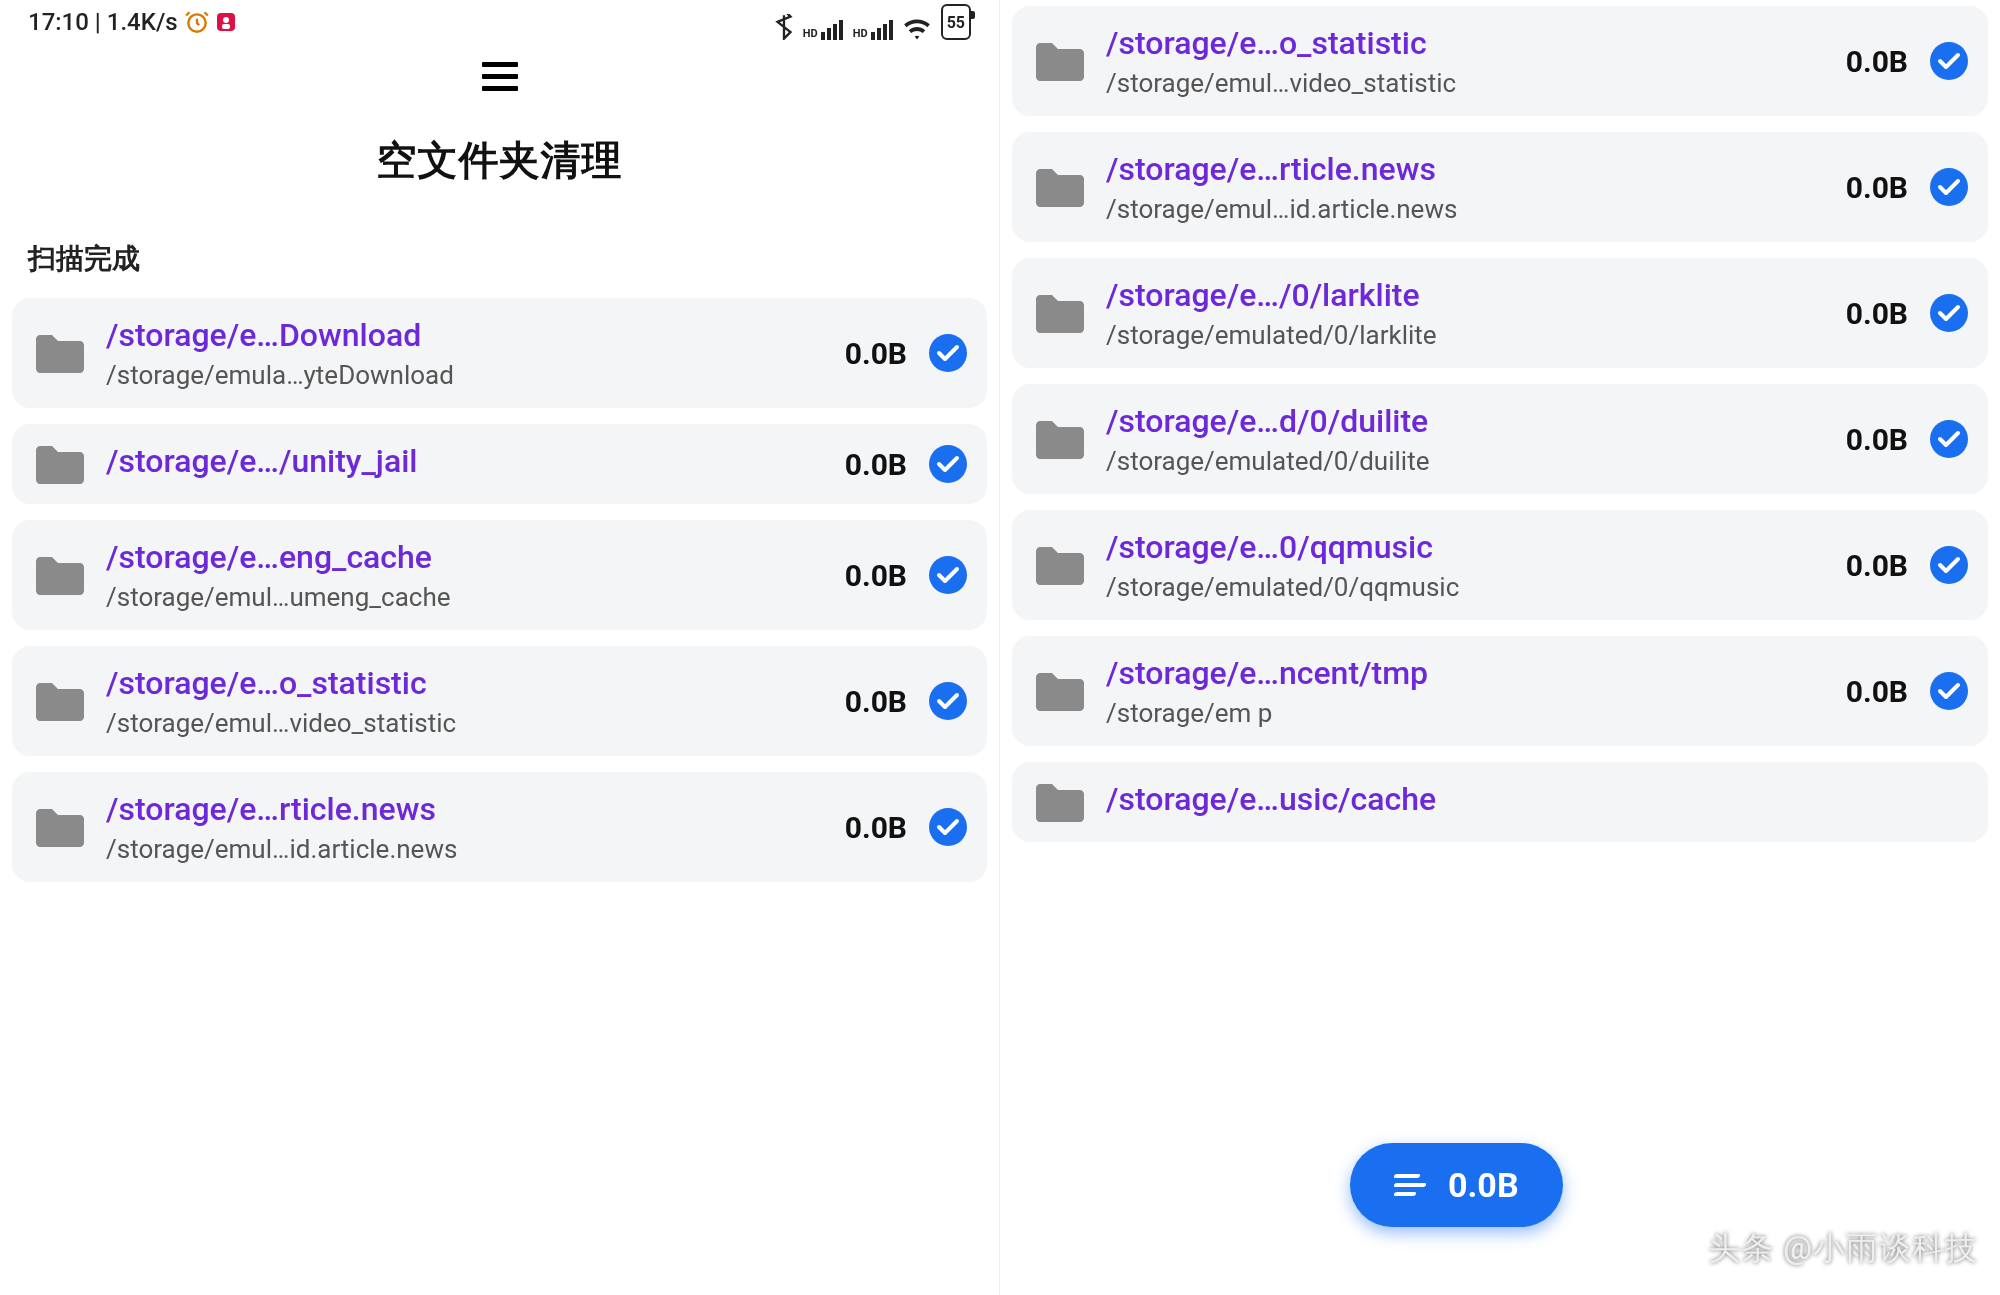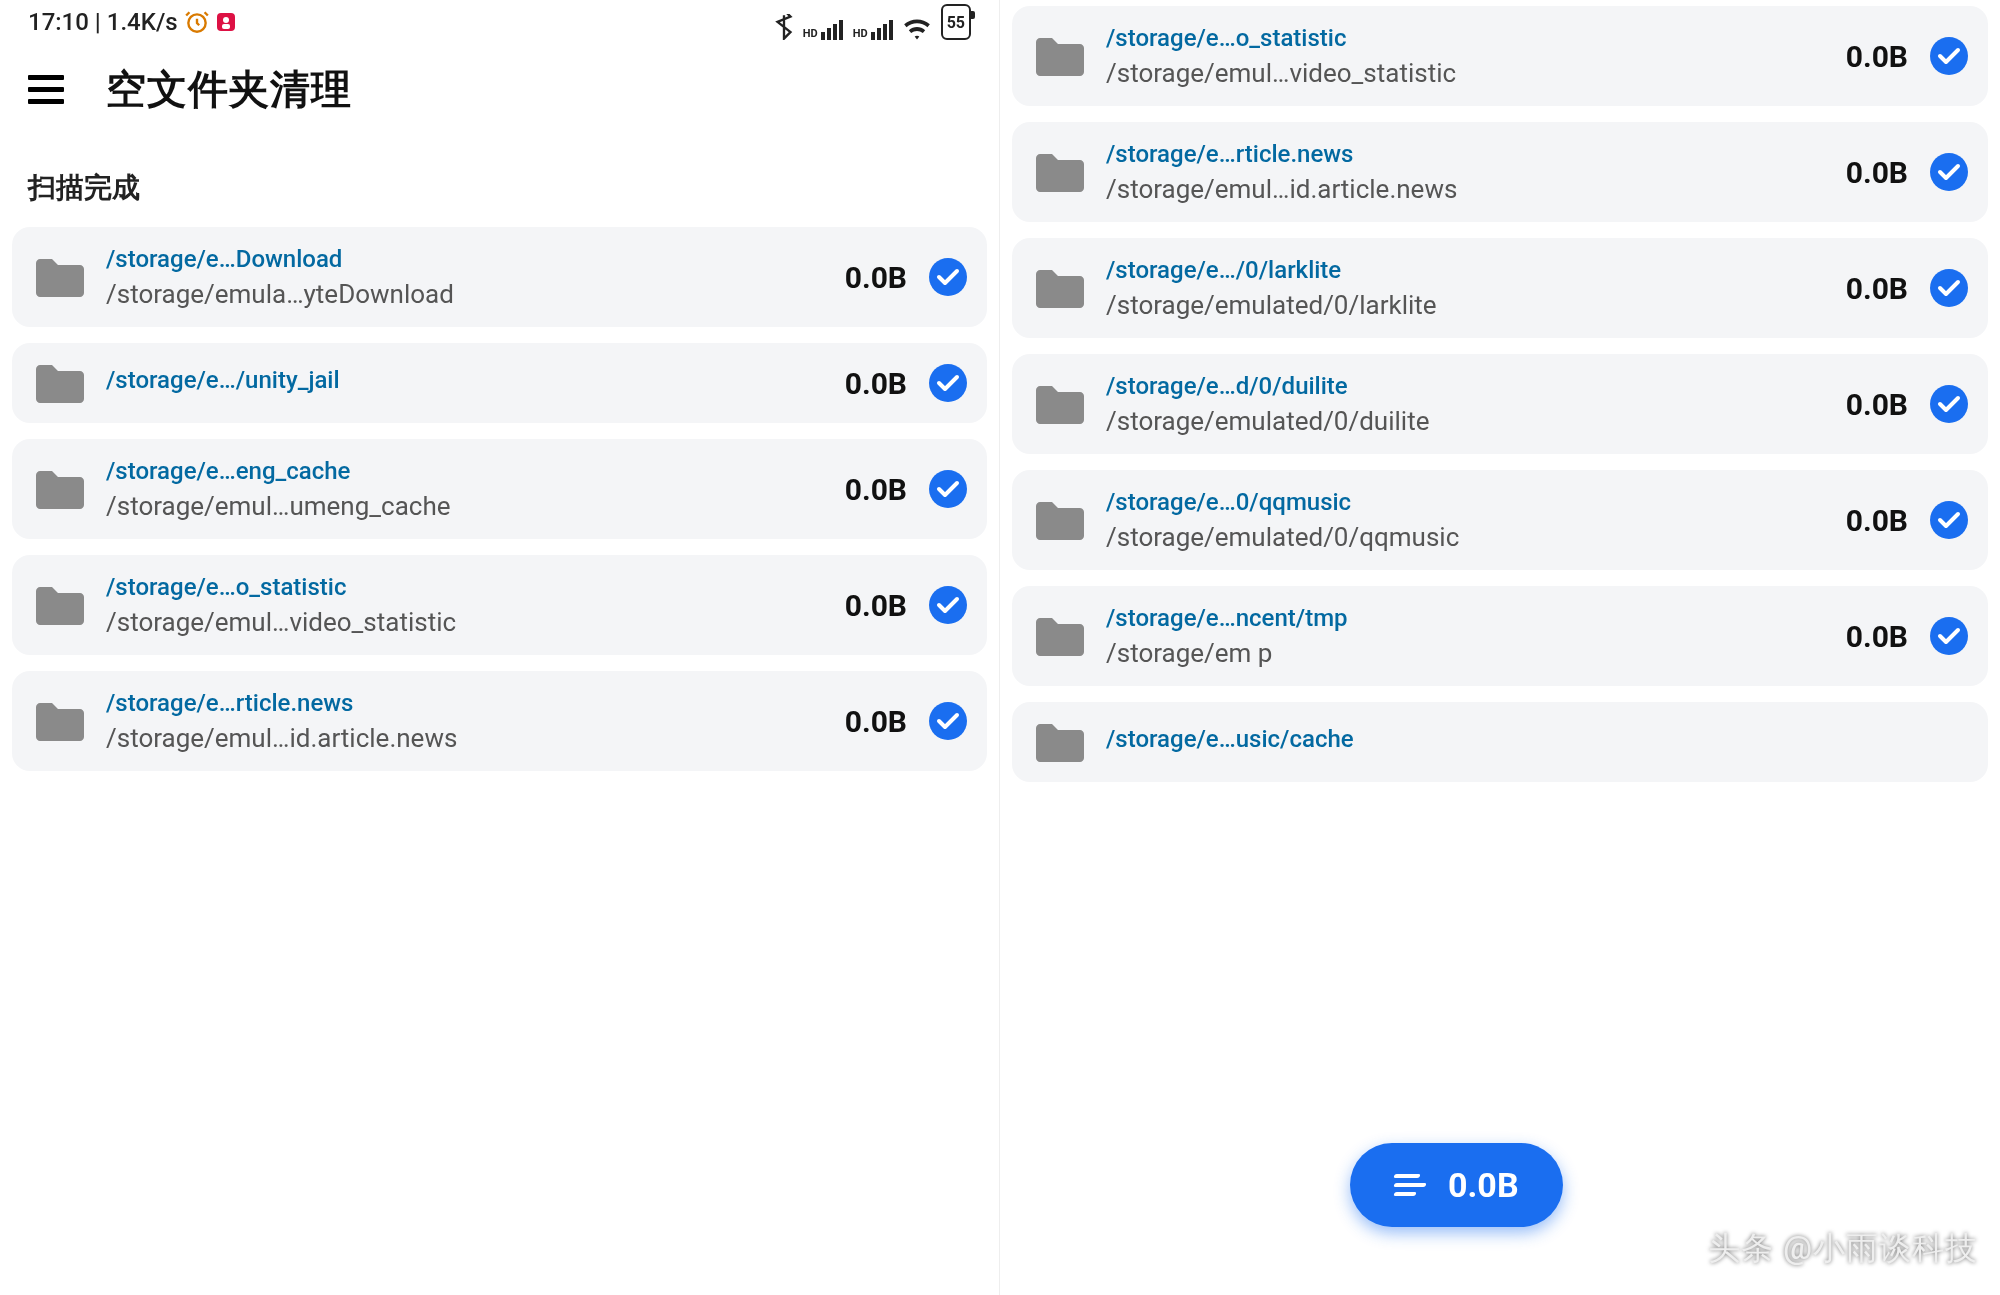--- a/index.html
+++ b/index.html
@@ -41,20 +41,21 @@
       font-weight: 500;
     }
     .status-left { display: flex; align-items: center; }
     .status-right { display: flex; align-items: flex-end; gap: 10px; }
     .status-icon svg { display: block; }
     .app-bar {
       display: flex;
       align-items: center;
       padding: 18px 28px 32px 28px;
       gap: 42px;
+      flex-direction: column;
     }
     .hamburger {
       display: flex;
       flex-direction: column;
       gap: 7px;
       cursor: pointer;
     }
     .hamburger span {
       display: block;
       width: 36px;
@@ -92,22 +93,22 @@
       flex-shrink: 0;
       width: 52px;
       height: 44px;
     }
     .folder-info {
       flex: 1;
       min-width: 0;
       overflow: hidden;
     }
     .folder-title {
-      font-size: 24px;
-      color: #0369a1;
+      font-size: 32px;
+      color: #6d28d9;
       font-weight: 500;
       white-space: nowrap;
       overflow: hidden;
       text-overflow: ellipsis;
       margin-bottom: 6px;
     }
     .folder-path {
       font-size: 26px;
       color: #555;
       white-space: nowrap;

